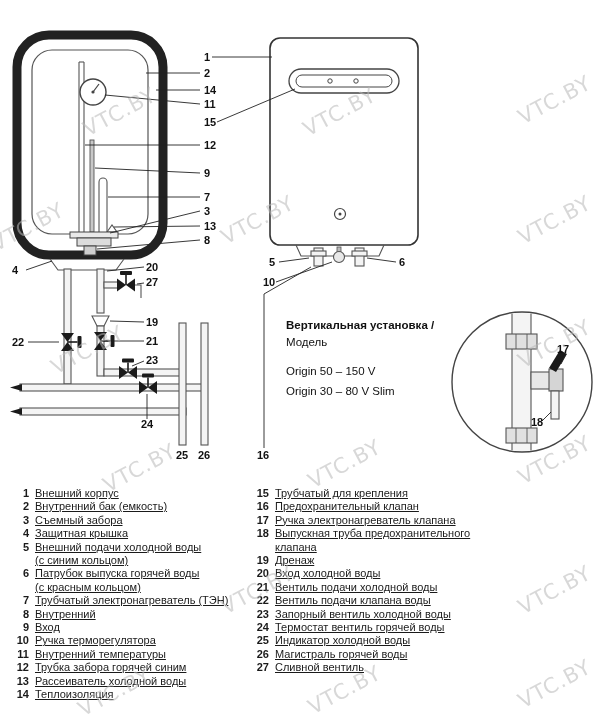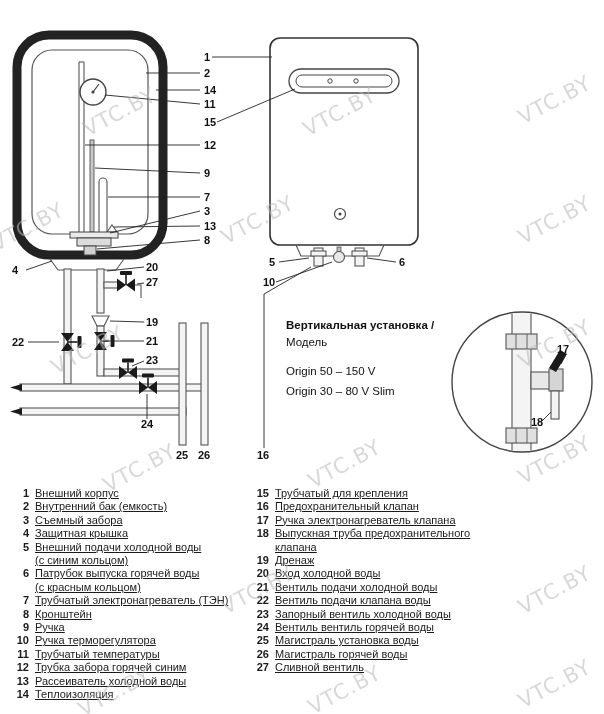--- a/index.html
+++ b/index.html
@@ -261,33 +261,33 @@
         <span class="num">6</span>
         <span class="txt">Патрубок выпуска горячей воды
 (с красным кольцом)</span>
       </div>
     <div class="li">
         <span class="num">7</span>
         <span class="txt">Трубчатый электронагреватель (ТЭН)</span>
       </div>
     <div class="li">
         <span class="num">8</span>
-        <span class="txt">Кронштейн</span>
+        <span class="txt">Внутренний</span>
       </div>
     <div class="li">
         <span class="num">9</span>
-        <span class="txt">Ручка</span>
+        <span class="txt">Вход</span>
       </div>
     <div class="li">
         <span class="num">10</span>
         <span class="txt">Ручка терморегулятора</span>
       </div>
     <div class="li">
         <span class="num">11</span>
-        <span class="txt">Трубчатый температуры</span>
+        <span class="txt">Внутренний температуры</span>
       </div>
     <div class="li">
         <span class="num">12</span>
         <span class="txt">Трубка забора горячей синим</span>
       </div>
     <div class="li">
         <span class="num">13</span>
         <span class="txt">Рассеиватель холодной воды</span>
       </div>
     <div class="li">
@@ -329,25 +329,25 @@
     <div class="li">
         <span class="num">22</span>
         <span class="txt">Вентиль подачи клапана воды</span>
       </div>
     <div class="li">
         <span class="num">23</span>
         <span class="txt">Запорный вентиль холодной воды</span>
       </div>
     <div class="li">
         <span class="num">24</span>
-        <span class="txt">Вентиль вентиль горячей воды</span>
+        <span class="txt">Термостат вентиль горячей воды</span>
       </div>
     <div class="li">
         <span class="num">25</span>
-        <span class="txt">Магистраль установка воды</span>
+        <span class="txt">Индикатор холодной воды</span>
       </div>
     <div class="li">
         <span class="num">26</span>
         <span class="txt">Магистраль горячей воды</span>
       </div>
     <div class="li">
         <span class="num">27</span>
         <span class="txt">Сливной вентиль</span>
       </div>
   </div>

